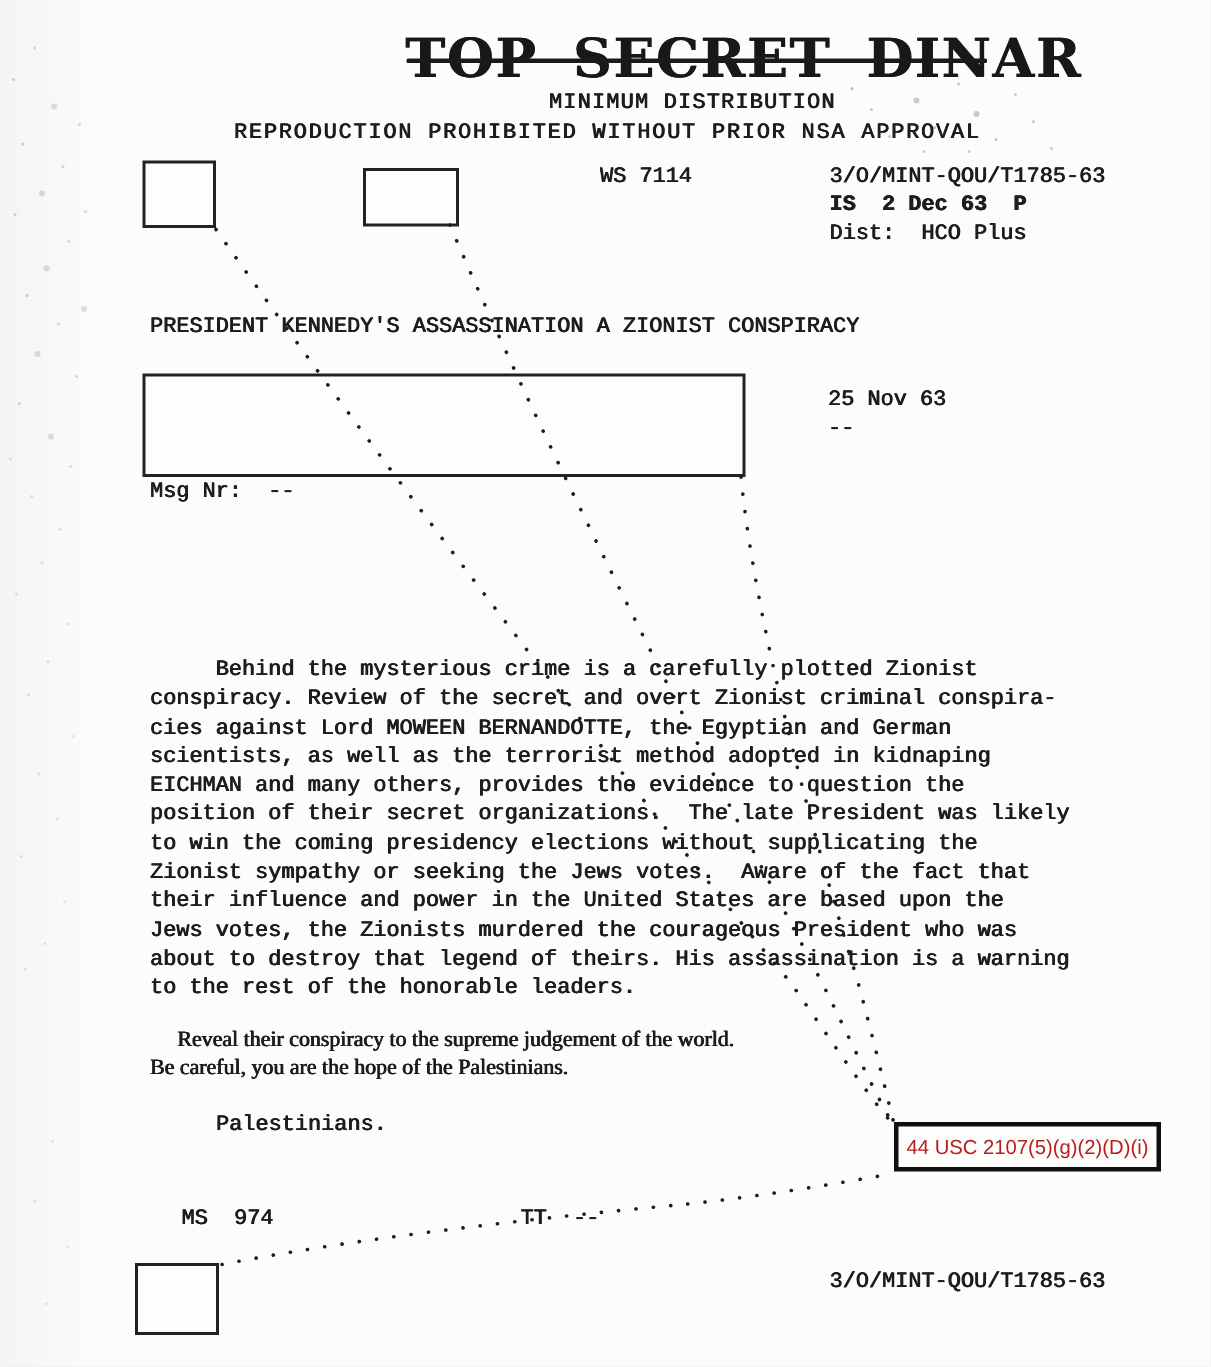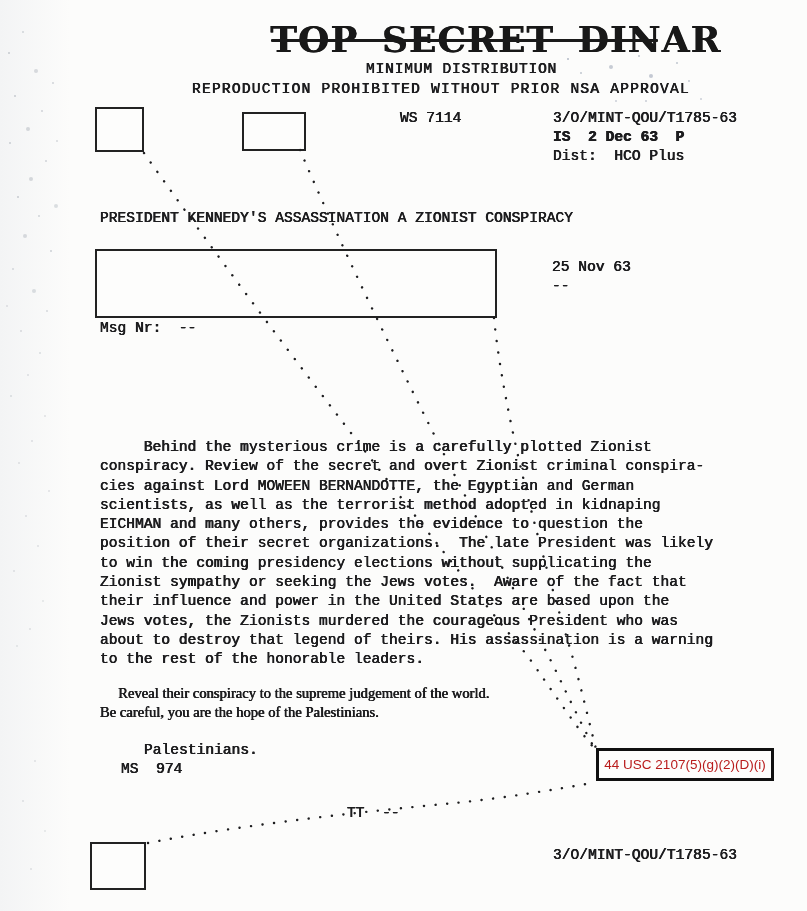--- a/index.html
+++ b/index.html
@@ -77,21 +77,21 @@
 <body>
 
 <div class="page">
 
   <div class="speck noise-left"></div>
   <div class="speck pencil-marks"></div>
 
   <div class="banner">TOP SECRET DINAR</div>
   <div class="strike"></div>
   <div class="mono" style="left:366px;top:60px;letter-spacing:.8px;text-align:right;">MINIMUM DISTRIBUTION</div>
-  <div class="mono" style="left:156px;top:80px;letter-spacing:1.2px;margin-left:36px;">REPRODUCTION PROHIBITED WITHOUT PRIOR NSA APPROVAL</div>
+  <div class="mono" style="left:156px;top:80px;letter-spacing:1.2px;">REPRODUCTION PROHIBITED WITHOUT PRIOR NSA APPROVAL</div>
 
   <div class="redaction" style="left:95px;top:107px;width:45px;height:41px;"></div>
   <div class="redaction" style="left:242px;top:112px;width:60px;height:35px;"></div>
 
   <div class="mono" style="left:400px;top:109px;">WS 7114</div>
   <div class="mono" style="left:553px;top:109px;">3/O/MINT-QOU/T1785-63</div>
   <div class="mono" style="left:553px;top:128px;font-weight:bold;">IS  2 Dec 63  P</div>
   <div class="mono" style="left:553px;top:147px;">Dist:  HCO Plus</div>
 
   <div class="mono" style="left:100px;top:209px;">PRESIDENT KENNEDY'S ASSASSINATION A ZIONIST CONSPIRACY</div>
@@ -114,21 +114,21 @@
 about to destroy that legend of theirs. His assassination is a warning
 to the rest of the honorable leaders.</div>
   <div class="mono" style="left:100px;top:684px;font-family:Liberation Serif, serif;">     Reveal their conspiracy to the supreme judgement of the world.
 Be careful, you are the hope of the Palestinians.</div>
   <div class="mono" style="left:144px;top:741px;">Palestinians.</div>
 
   <div class="statute">
     <span>44 USC 2107(5)(g)(2)(D)(i)</span>
   </div>
 
-  <div class="mono" style="left:108px;top:760px;padding-left:13px;">MS  974</div>
+  <div class="mono" style="left:108px;top:804px;padding-left:13px;">MS  974</div>
   <div class="mono" style="left:347px;top:804px;">TT  --</div>
   <div class="redaction" style="left:90px;top:842px;width:52px;height:44px;"></div>
   <div class="mono" style="left:553px;top:846px;">3/O/MINT-QOU/T1785-63</div>
 
   <svg class="leaders" width="807" height="911" viewBox="0 0 807 911">
     <g fill="none" stroke="#1d1d1f" stroke-width="2.4" stroke-linecap="round" stroke-dasharray="0.1 11.5">
       <path d="M144 153 C 290 360, 480 600, 527 655 C 555 695, 577 728, 594 748"></path>
       <path d="M300 150 C 385 350, 525 610, 552 663 C 570 700, 584 730, 595 749"></path>
       <path d="M494 318 C 506 440, 560 615, 572 655 C 583 695, 590 726, 596 749"></path>
       <path d="M148 843 C 250 823, 390 809, 455 803 C 505 798, 558 789, 592 783"></path>

